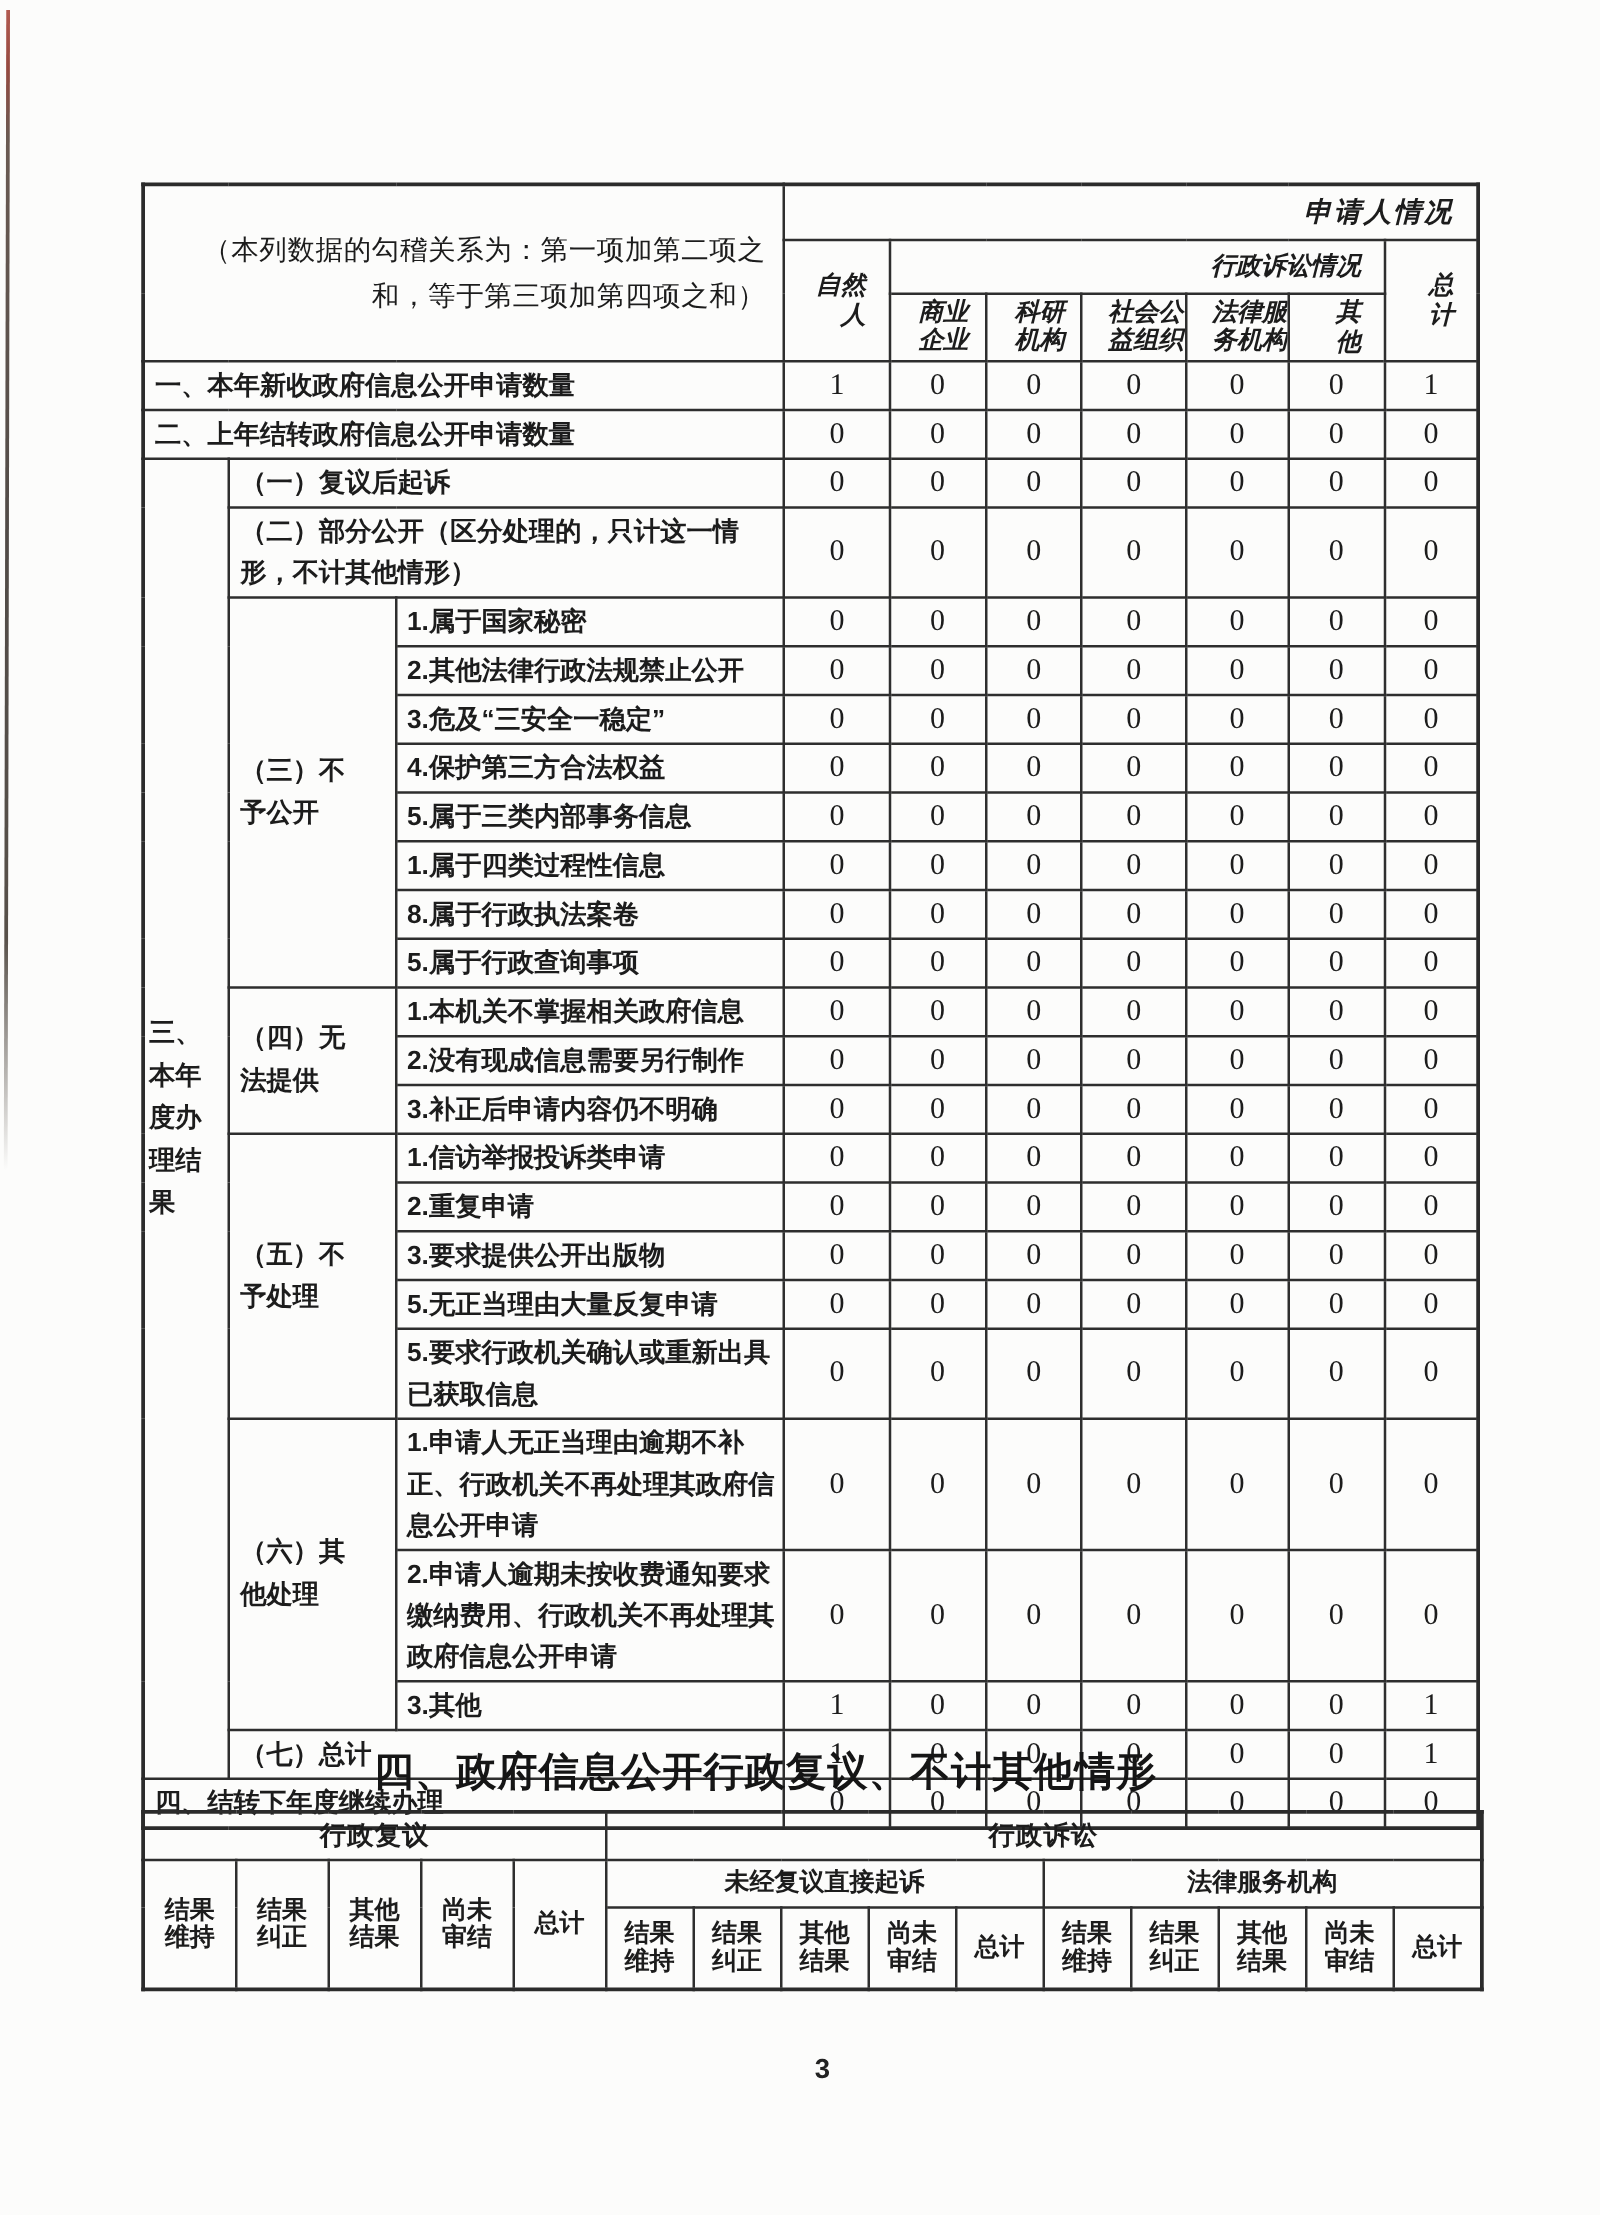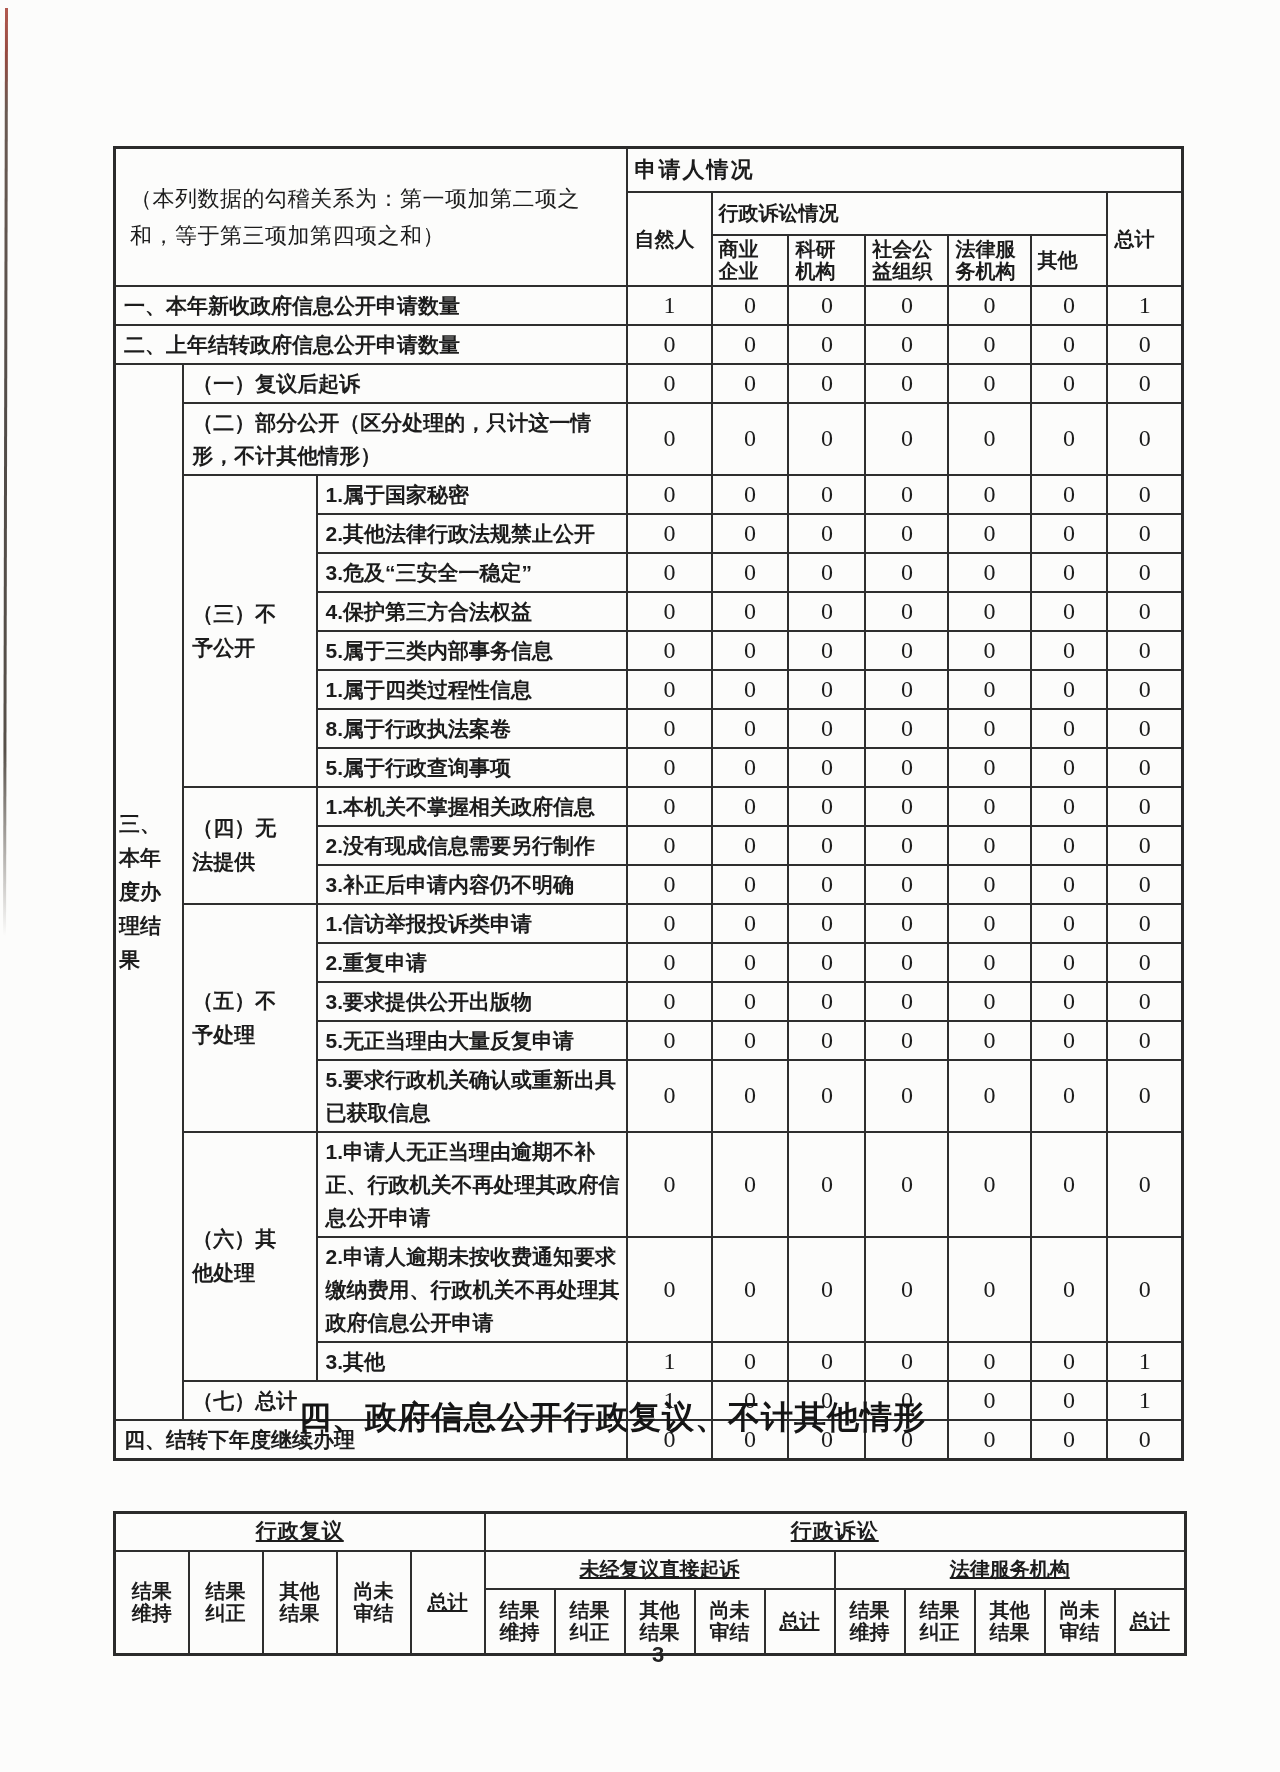--- a/index.html
+++ b/index.html
@@ -13,28 +13,28 @@
   
   .scan-edge{
     position:absolute;left:5px;top:8px;width:3px;height:928px;
     background:linear-gradient(180deg,#b25a50 0%,#95493f 5%,#6a5a52 11%,#514b47 45%,#575049 80%,rgba(90,85,80,0) 100%);
     transform:rotate(0.12deg);transform-origin:top left;
   }
 
   table{border-collapse:collapse;table-layout:fixed;}
   .t1,.t2{position:absolute;left:113px;border:3px solid #2b2b2b;}
   .t1{top:146px;width:1071px;}
-  .t2{top:1511px;width:1071px;text-decoration:underline;}
+  .t2{top:1448px;width:1071px;}
   th,td{border:2px solid #2e2e2e;padding:2px 4px;vertical-align:middle;overflow:hidden;}
 
   
-  .t1 th{font-weight:600;font-size:20px;text-align:left;line-height:24px;padding:2px 6px;}
+  .t1 th{font-weight:600;font-size:20px;text-align:right;line-height:24px;padding:2px 18px;font-style:italic;}
   .t1 .hdr-top{font-size:22px;letter-spacing:2px;}
   .note-cell{
-    font-size:22px;font-weight:400;text-align:left;vertical-align:middle;
+    font-size:22px;font-weight:400;text-align:right;vertical-align:middle;
     line-height:37px;padding:4px 14px;letter-spacing:0.5px;
   }
   .lab{
     font-family:"Liberation Sans","DejaVu Sans",sans-serif;
     font-weight:600;font-size:21px;text-align:left;line-height:33px;
     padding:2px 4px 2px 8px;
   }
   .g2pad{padding-right:30px;}
   .vlab{text-align:center;padding:2px 1px;}
   .vlab .wrapv{display:inline-block;width:60px;text-align:left;line-height:34px;}

